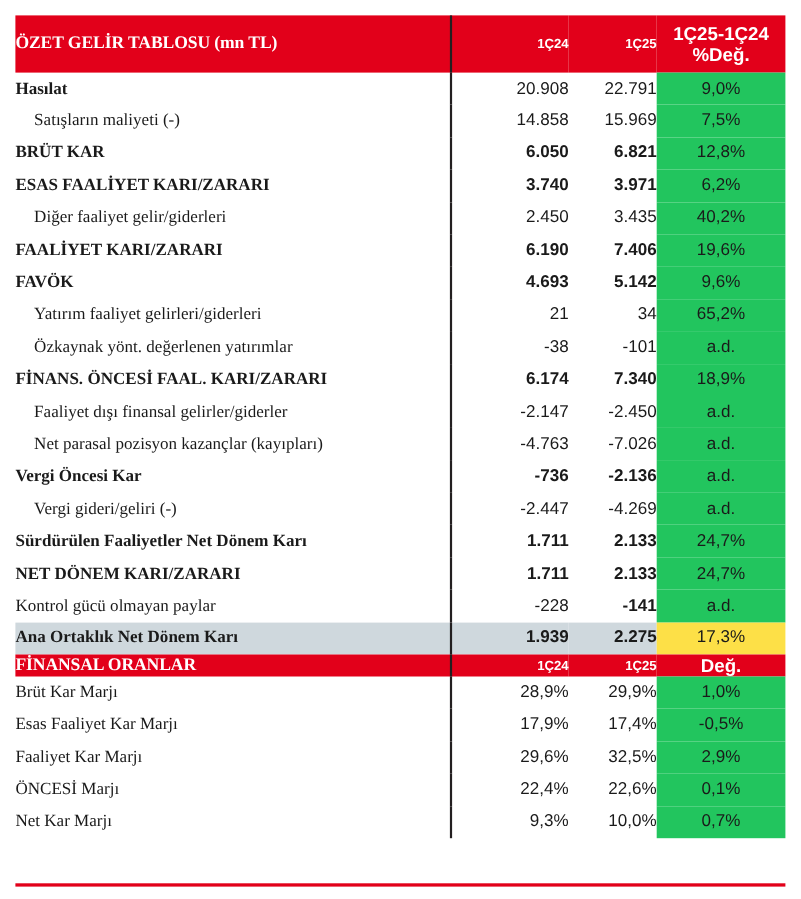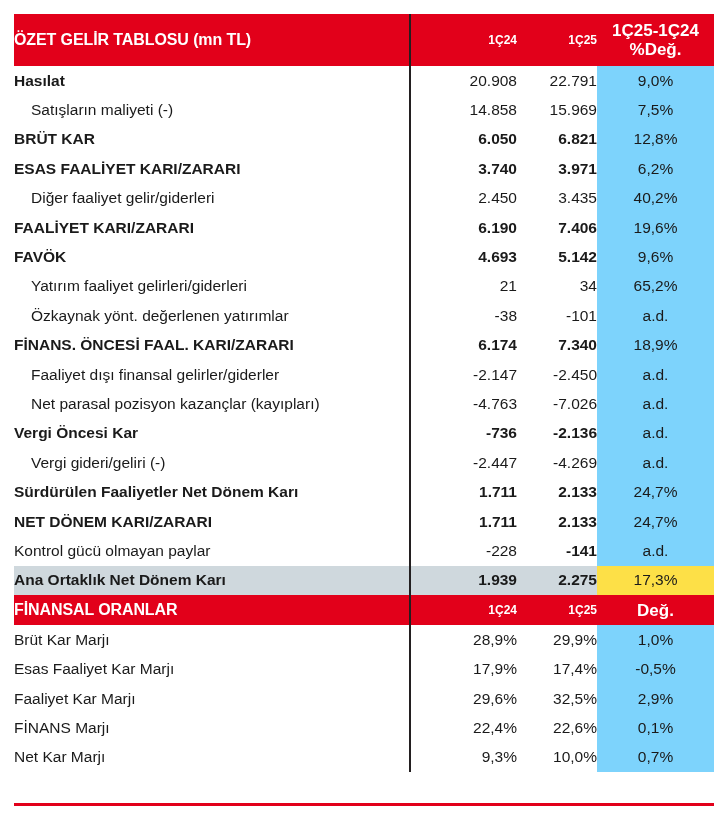--- a/index.html
+++ b/index.html
@@ -41,21 +41,21 @@
   tr.band-main > th,
   tr.band-sub > th {
     background: #E2001A;
     color: #ffffff;
     font-weight: bold;
     padding: 0;
     vertical-align: middle;
   }
 
   tr.band-main > th { height: 52px; }
-  tr.band-sub  > th { height: 30px; }
+  tr.band-sub  > th { height: 20px; }
 
   th.h-label {
     text-align: left;
     padding-left: 9px;
     font-size: 16px;
     letter-spacing: -0.1px;
   }
   th.h-num {
     text-align: right;
     padding-right: 9px;
@@ -66,20 +66,21 @@
     font-size: 17px;
     line-height: 1.12;
     padding-right: 8px;
   }
   th.h-chg .chg-l1 { display: block; }
   th.h-chg .chg-l2 { display: block; }
 
   
   td.cell-label, th.h-label {
     border-right: 2px solid #231f20;
+    font-family: Liberation Serif, serif;
   }
   tr.band-main > th.h-label,
   tr.band-sub  > th.h-label {
     border-right: 2px solid #231f20;
   }
 
   
   tr.row > td {
     height: 29.4px;
     padding: 0;
@@ -96,21 +97,21 @@
 
   td.cell-num {
     text-align: right;
     padding-right: 9px;
     white-space: nowrap;
   }
 
   td.cell-chg {
     text-align: center;
     padding-right: 8px;
-    background: #7dd3fc;
+    background: #22c55e;
     white-space: nowrap;
   }
 
   .b  { font-weight: bold; }
   .n  { font-weight: normal; }
 
   
   tr.row.highlight > td.cell-label,
   tr.row.highlight > td.cell-num {
     background: #CFD8DD;
@@ -287,21 +288,21 @@
           <td class="cell-num n">17,4%</td>
           <td class="cell-chg n">-0,5%</td>
         </tr>
         <tr class="row">
           <td class="cell-label n">Faaliyet Kar Marjı</td>
           <td class="cell-num n">29,6%</td>
           <td class="cell-num n">32,5%</td>
           <td class="cell-chg n">2,9%</td>
         </tr>
         <tr class="row">
-          <td class="cell-label n">FİNANS Marjı</td>
+          <td class="cell-label n">ÖNCESİ Marjı</td>
           <td class="cell-num n">22,4%</td>
           <td class="cell-num n">22,6%</td>
           <td class="cell-chg n">0,1%</td>
         </tr>
         <tr class="row">
           <td class="cell-label n">Net Kar Marjı</td>
           <td class="cell-num n">9,3%</td>
           <td class="cell-num n">10,0%</td>
           <td class="cell-chg n">0,7%</td>
         </tr>

